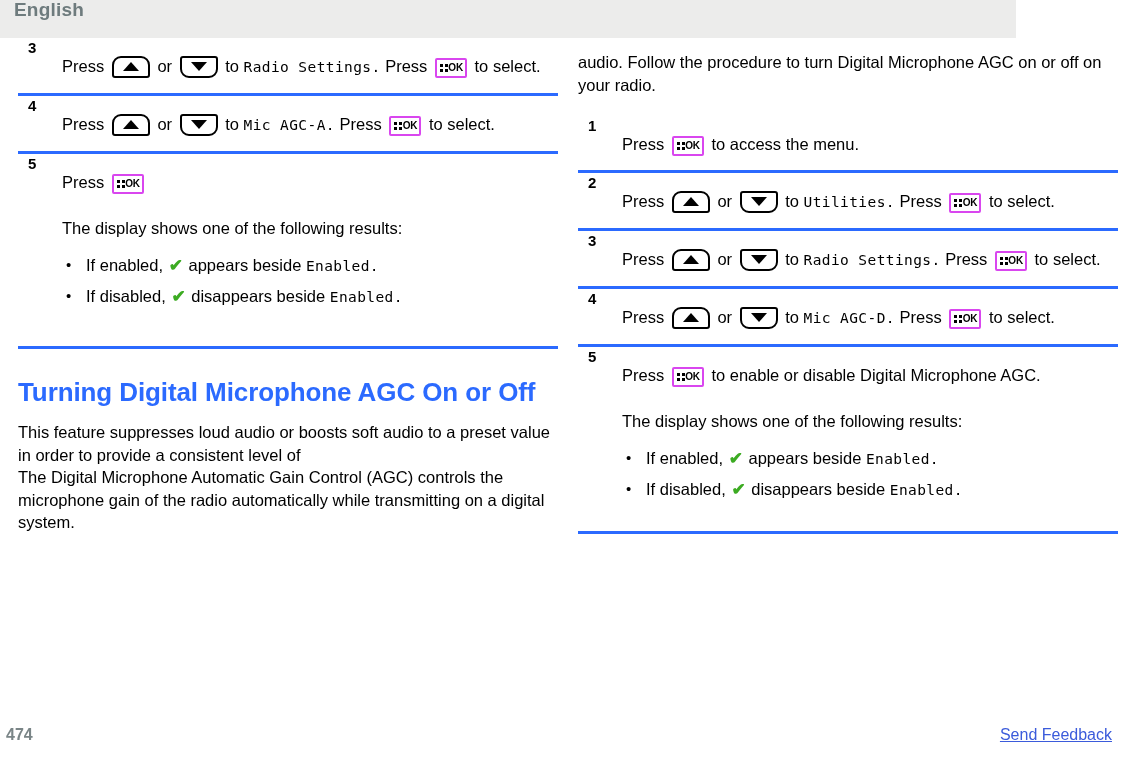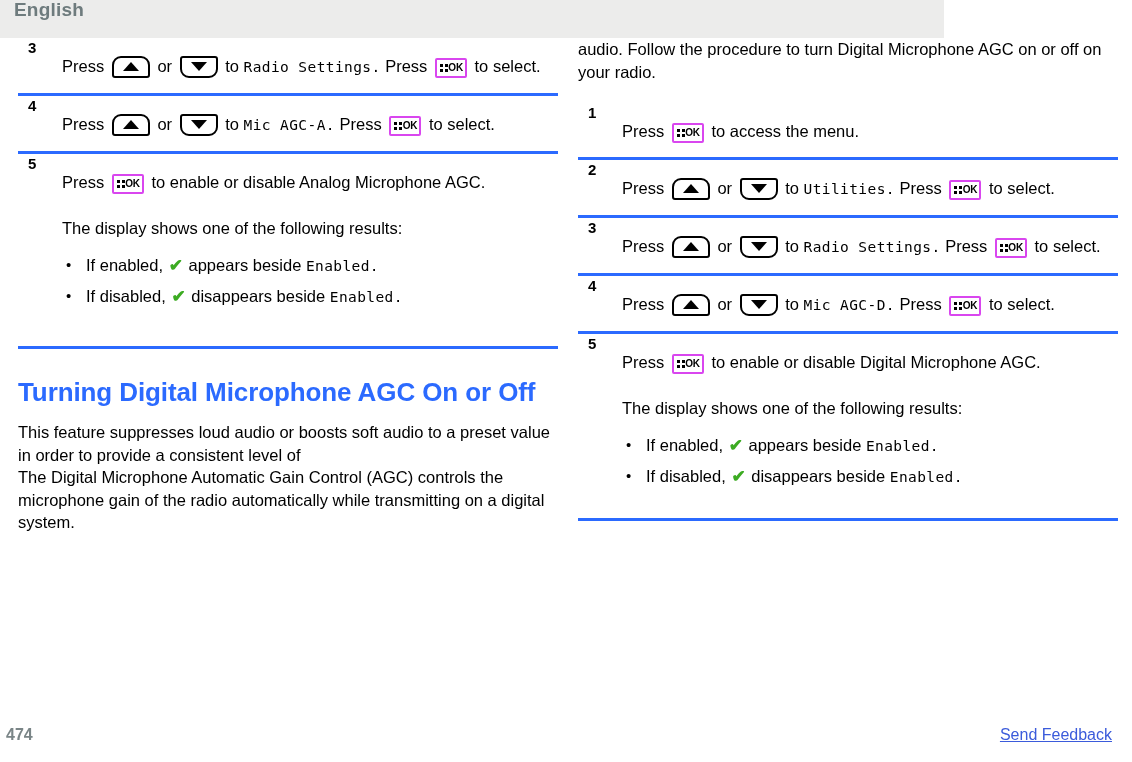--- a/index.html
+++ b/index.html
@@ -13,21 +13,21 @@
     font-family: "Liberation Sans", sans-serif;
     color: #000000;
     overflow: hidden;
     position: relative;
   }
 
   
   .header-band {
     position: absolute;
     left: 0; top: 0;
-    width: 944px;
+    width: 1016px;
     height: 38px;
     background: #ececeb;
   }
   .header-lang {
     position: absolute;
     left: 14px;
     top: -2px;
     font-size: 19px;
     font-weight: bold;
     color: #6e7b7d;
@@ -291,21 +291,20 @@
         <div class="step-body">
           <span>Press</span>
           <span class="key key-ok">
             <span class="grid">
                 <i></i>
                 <i></i>
                 <i></i>
                 <i></i>
               </span><span class="ok">OK</span>
           </span>
-          <span>to enable or disable Analog Microphone AGC.</span>
         </div>
         <div class="step-body-sub">The display shows one of the following results:</div>
         <ul class="bullets">
           <li>
             <span class="bul">•</span>
             <span>If enabled,</span>
             <span class="check">✔</span>
             <span>appears beside</span>
             <span class="mono">Enabled</span><span class="mono">.</span>
           </li>
@@ -327,21 +326,21 @@
     <h2 class="sec-heading">Turning Digital Microphone AGC On or Off</h2>
 
     <div style="height:10px"></div>
 
     <p class="para" style="margin-top:0">This feature suppresses loud audio or boosts soft audio to a preset value in order to provide a consistent level of</p>
     <p class="para">The Digital Microphone Automatic Gain Control (AGC) controls the microphone gain of the radio automatically while transmitting on a digital system.</p>
   </div>
 
   <div class="col col-right">
 
-    <p class="para" style="">audio. Follow the procedure to turn Digital Microphone AGC on or off on your radio.</p>
+    <p class="para" style="margin-top:13px">audio. Follow the procedure to turn Digital Microphone AGC on or off on your radio.</p>
 
     <div style="height:20px"></div>
 
     <div class="steps">
 
       <div class="step">
         <div class="step-num">1</div>
         <div class="step-body">
           <span>Press</span>
           <span class="key key-ok">

